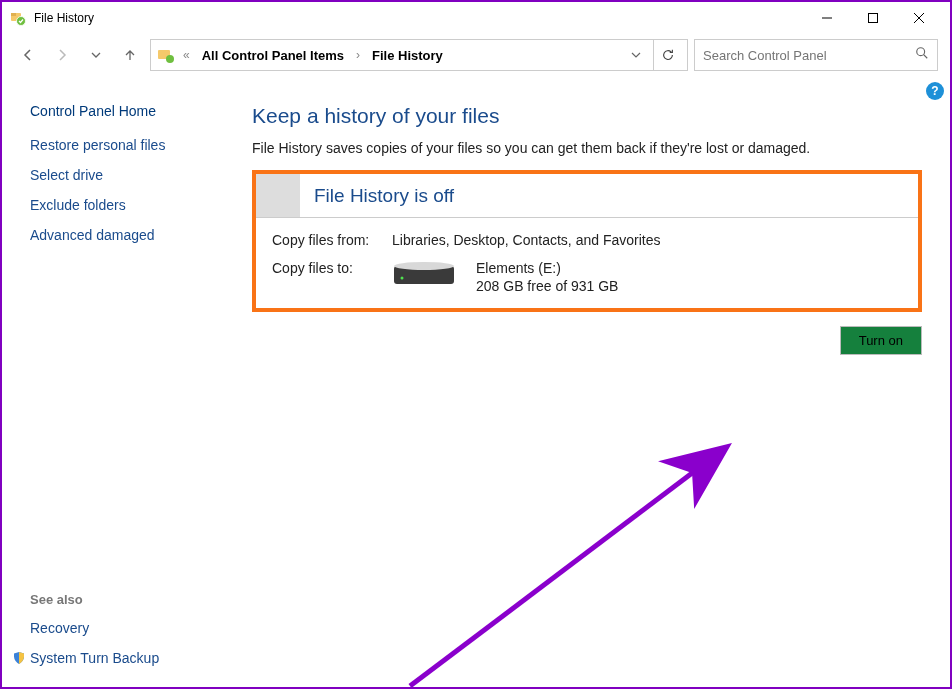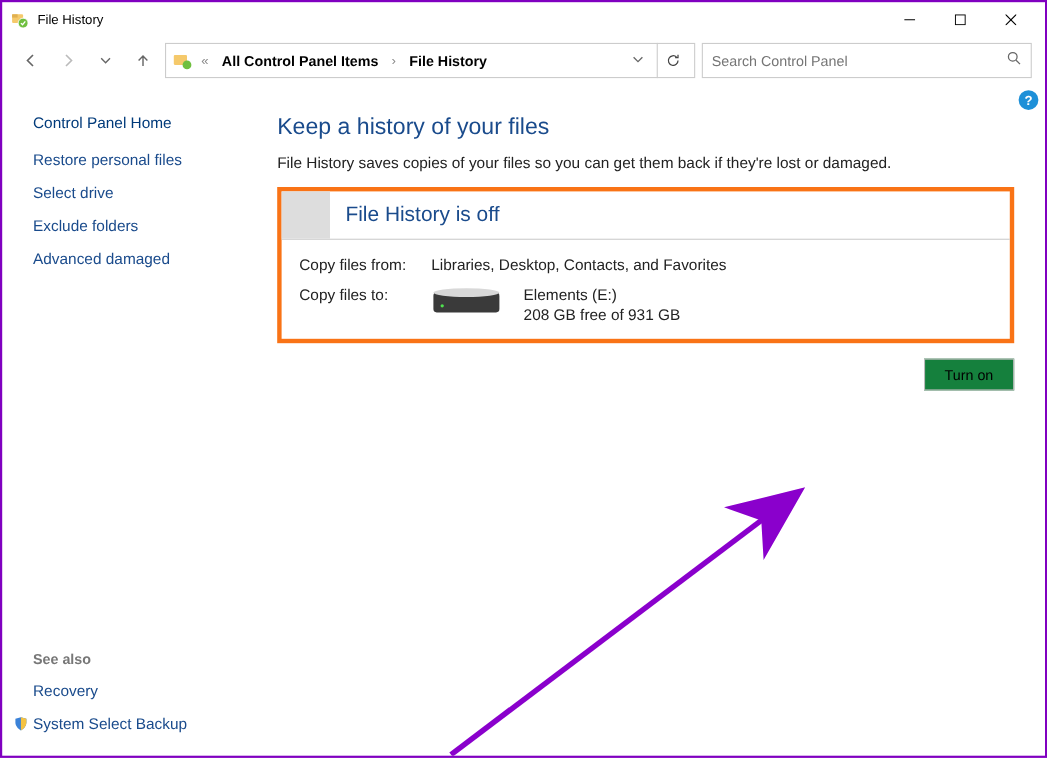--- a/index.html
+++ b/index.html
@@ -16,21 +16,21 @@
     
     .navbar { display: flex; align-items: center; height: 42px; padding: 0 12px; gap: 6px; }
     .nav-arrow { width: 28px; height: 28px; display: flex; align-items: center; justify-content: center; cursor: pointer; color: #555; }
     .nav-arrow.disabled { color: #bbb; }
     .addressbar { flex: 1; display: flex; align-items: center; border: 1px solid #ccc; height: 32px; padding: 0 6px; gap: 6px; }
     .addr-icon { width: 18px; height: 18px; }
     .crumb-sep { color: #888; font-size: 12px; margin: 0 2px; }
     .crumb { font-size: 13px; color: #000; cursor: pointer; padding: 2px 4px; font-weight: bold; }
     .addr-chevron { margin-left: auto; margin-right: 6px; cursor: pointer; }
     .refresh-btn { width: 28px; height: 32px; display: flex; align-items: center; justify-content: center; cursor: pointer; border-left: 1px solid #ccc; }
-    .searchbox { width: 300px; height: 32px; border: 1px solid #ccc; display: flex; align-items: center; padding: 0 8px; }
+    .searchbox { width: 244px; height: 32px; border: 1px solid #ccc; display: flex; align-items: center; padding: 0 8px; }
     .searchbox input { border: none; outline: none; flex: 1; font-size: 13px; color: #666; }
     .search-icon { color: #666; }
     
     
     .body { display: flex; height: calc(100% - 74px); position: relative; }
     .help-badge { position: absolute; right: 6px; top: 6px; width: 18px; height: 18px; background: #1e90d8; border-radius: 50%; color: #fff; font-size: 12px; font-weight: bold; display: flex; align-items: center; justify-content: center; cursor: pointer; }
     
     .sidebar { width: 250px; padding: 20px 0 14px 28px; display: flex; flex-direction: column; }
     .sidebar-link { font-size: 14px; color: #1a4b8c; padding: 7px 0; cursor: pointer; }
     .sidebar-link.home { color: #003a7a; }
@@ -156,21 +156,21 @@
     <div class="sidebar-spacer"></div>
     <div class="see-also">See also</div>
     <div class="sidebar-link">Recovery</div>
     <div class="sys-row">
       <span class="shield-icon">
         <svg viewBox="0 0 14 14">
             <path d="M7 1l5 1.5v3c0 3.5-2.5 6-5 7.5-2.5-1.5-5-4-5-7.5v-3z" fill="#3b82d8"></path>
             <path d="M7 1l5 1.5v3c0 3.5-2.5 6-5 7.5V1z" fill="#f5c342"></path>
           </svg>
       </span>
-      <div class="sidebar-link">System Select Backup</div>
+      <div class="sidebar-link">System Turn Backup</div>
     </div>
   </div>
 
   <div class="main">
     <div class="heading">Keep a history of your files</div>
     <div class="subtext">File History saves copies of your files so you can get them back if they're lost or damaged.</div>
 
     <div class="panel">
       <div class="panel-header">
         <div class="panel-header-block"></div>

